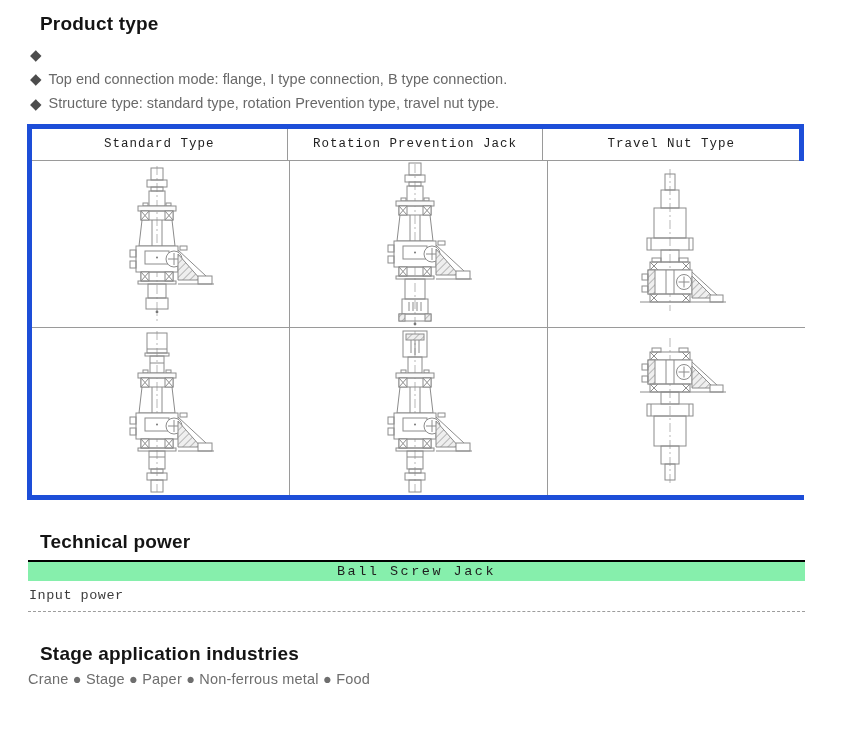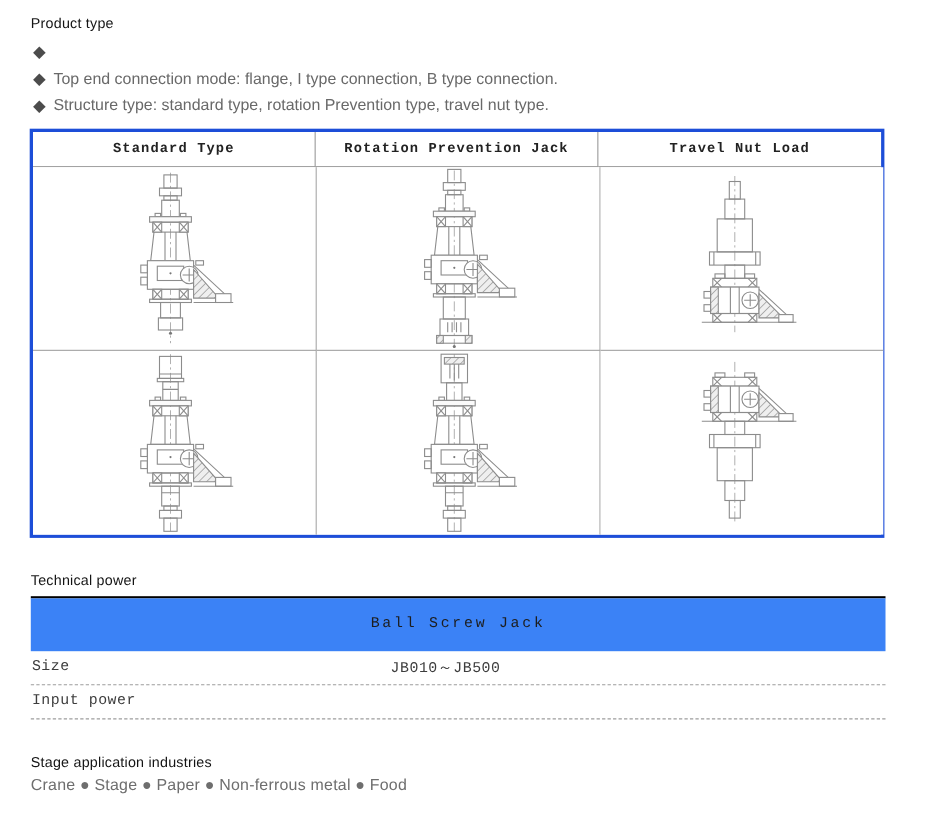--- a/index.html
+++ b/index.html
@@ -7,38 +7,37 @@
   body {
     width:851px; height:745px;
     font-family:"Liberation Sans", sans-serif;
     color:#141414;
     position:relative;
     overflow:hidden;
   }
   .page { padding:13px 0 0 0; }
 
   h1.sec-title {
-    font-size:13px; font-weight:normal; color:#141414;
-    margin-left:28px; letter-spacing:0.2px;
+    font-size:19px; font-weight:bold; color:#141414;
+    margin-left:40px; letter-spacing:0.2px;
   }
   .bullets { margin:7px 0 8px 30px; }
   .bullet-line {
     display:flex; align-items:center;
     font-size:14.5px; color:#696969;
     height:24.5px;
   }
   .diamond {
     color:#4c4c4c; font-size:15px; margin-right:7px; line-height:1;
   }
 
   
   .type-table {
     width:777px; margin-left:27px;
-    border:3px solid #1d4ed8;
-    font-weight:bold;
+    border:5px solid #1d4ed8;
   }
   .tt-head { display:grid; grid-template-columns:1fr 1fr 1fr; }
   .tt-head .th {
     height:32px; display:flex; align-items:center; justify-content:center;
     font-family:"Liberation Mono","DejaVu Sans Mono",monospace;
     font-size:12.5px; letter-spacing:1px; color:#222;
     border-bottom:1px solid #9a9a9a; border-right:1px solid #9a9a9a;
   }
   .tt-head .th:last-child { border-right:none; }
   .tt-row { display:grid; grid-template-columns:1fr 1fr 1fr; }
@@ -50,21 +49,21 @@
   .tt-row:last-child .tt-cell { border-bottom:none; }
 
   svg.jack { display:block; }
   .dr { stroke:#8c8c8c; stroke-width:1; fill:none; }
   .cl { stroke:#a5a5a5; stroke-width:0.8; stroke-dasharray:9 3 2 3; fill:none; }
 
   
   .tech-wrap { margin-top:31px; }
   .tech-table { width:777px; margin:7px 0 0 28px; border-top:2px solid #000; }
   .tech-header {
-    height:48px; background:#3b82f6;
+    height:19px; background:#86efac;
     display:flex; align-items:center; justify-content:center;
     font-family:"Liberation Mono","DejaVu Sans Mono",monospace;
     font-size:13.5px; letter-spacing:2.5px; color:#1d1d1d;
   }
   .tech-row {
     height:31px; display:flex; align-items:center;
     border-bottom:1px dashed #9d9d9d;
     font-family:"Liberation Mono","DejaVu Sans Mono",monospace;
     font-size:13.5px; color:#3d3d3d; letter-spacing:0.5px;
   }
@@ -234,21 +233,21 @@
     <div class="bullet-line">
       <span class="diamond">◆</span>
       <span>Structure type: standard type, rotation Prevention type, travel nut type.</span>
     </div>
   </div>
 
   <div class="type-table">
     <div class="tt-head">
       <div class="th">Standard Type</div>
       <div class="th">Rotation Prevention Jack</div>
-      <div class="th">Travel Nut Load</div>
+      <div class="th">Travel Nut Type</div>
     </div>
 
     <div class="tt-row">
       <div class="tt-cell">
         <svg class="jack" width="257" height="166" viewBox="0 0 257 166">
           <line class="cl" x1="125" y1="5" x2="125" y2="160"></line>
           <g class="dr">
             <use href="#topI" transform="translate(125,45)"></use>
             <use href="#core2" transform="translate(125,45)"></use>
             <use href="#brkt" transform="translate(125,45)"></use>
@@ -313,24 +312,20 @@
         </svg>
       </div>
     </div>
   </div>
 
   <div class="tech-wrap">
     <h1 class="sec-title">Technical power</h1>
     <div class="tech-table">
       <div class="tech-header">Ball Screw Jack</div>
       <div class="tech-row">
-        <span class="tech-label">Size</span>
-        <span class="tech-value">JB010～JB500</span>
-      </div>
-      <div class="tech-row">
         <span class="tech-label">Input power</span>
       </div>
     </div>
   </div>
 
   <div class="apps-wrap">
     <h1 class="sec-title">Stage application industries</h1>
     <div class="industries">Crane ● Stage ● Paper ● Non-ferrous metal ● Food</div>
   </div>
 

